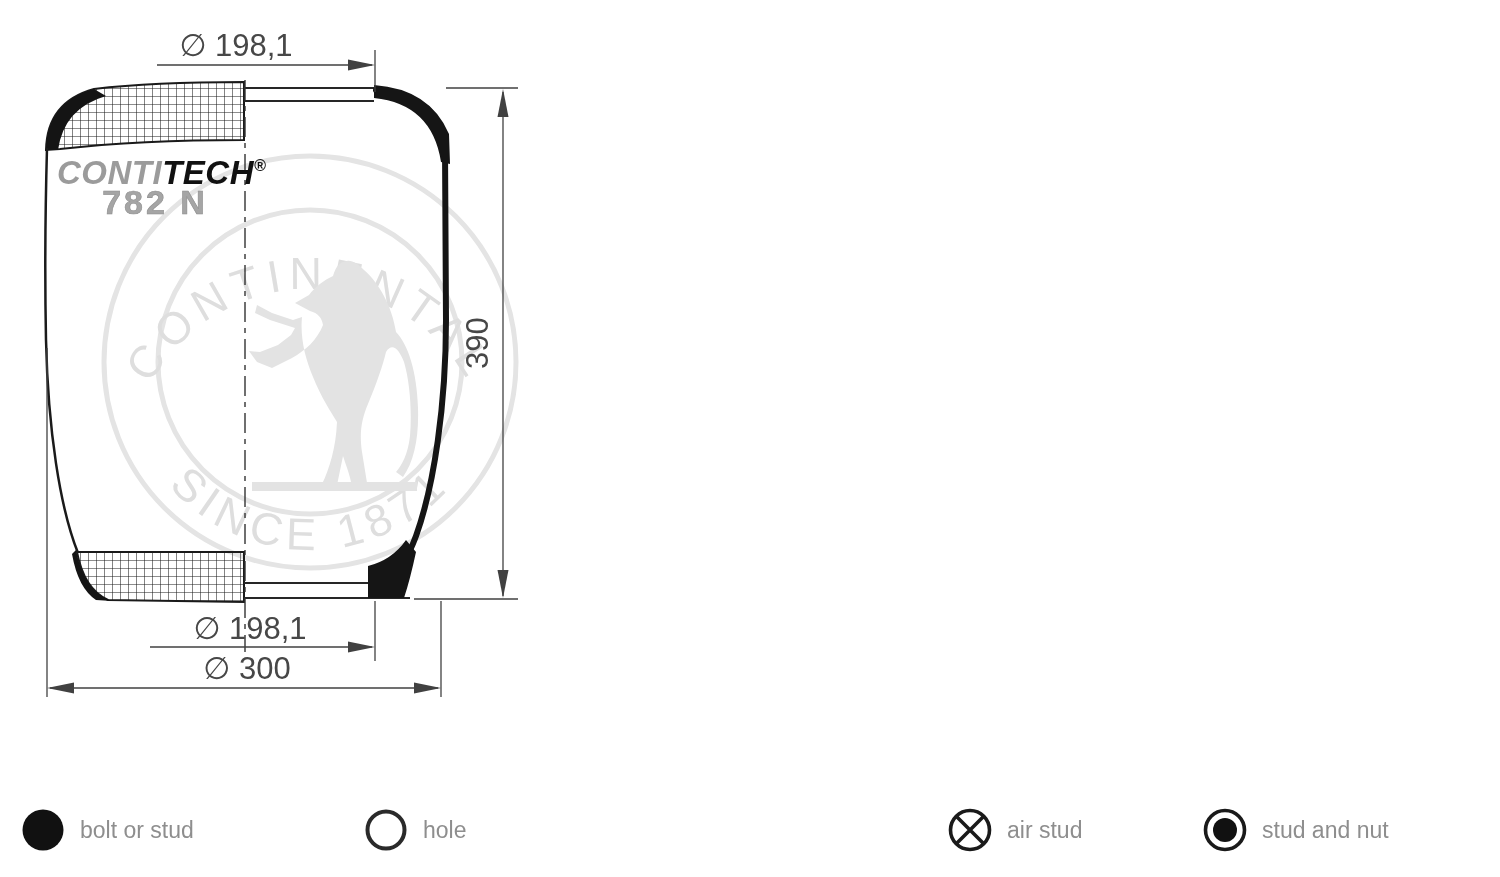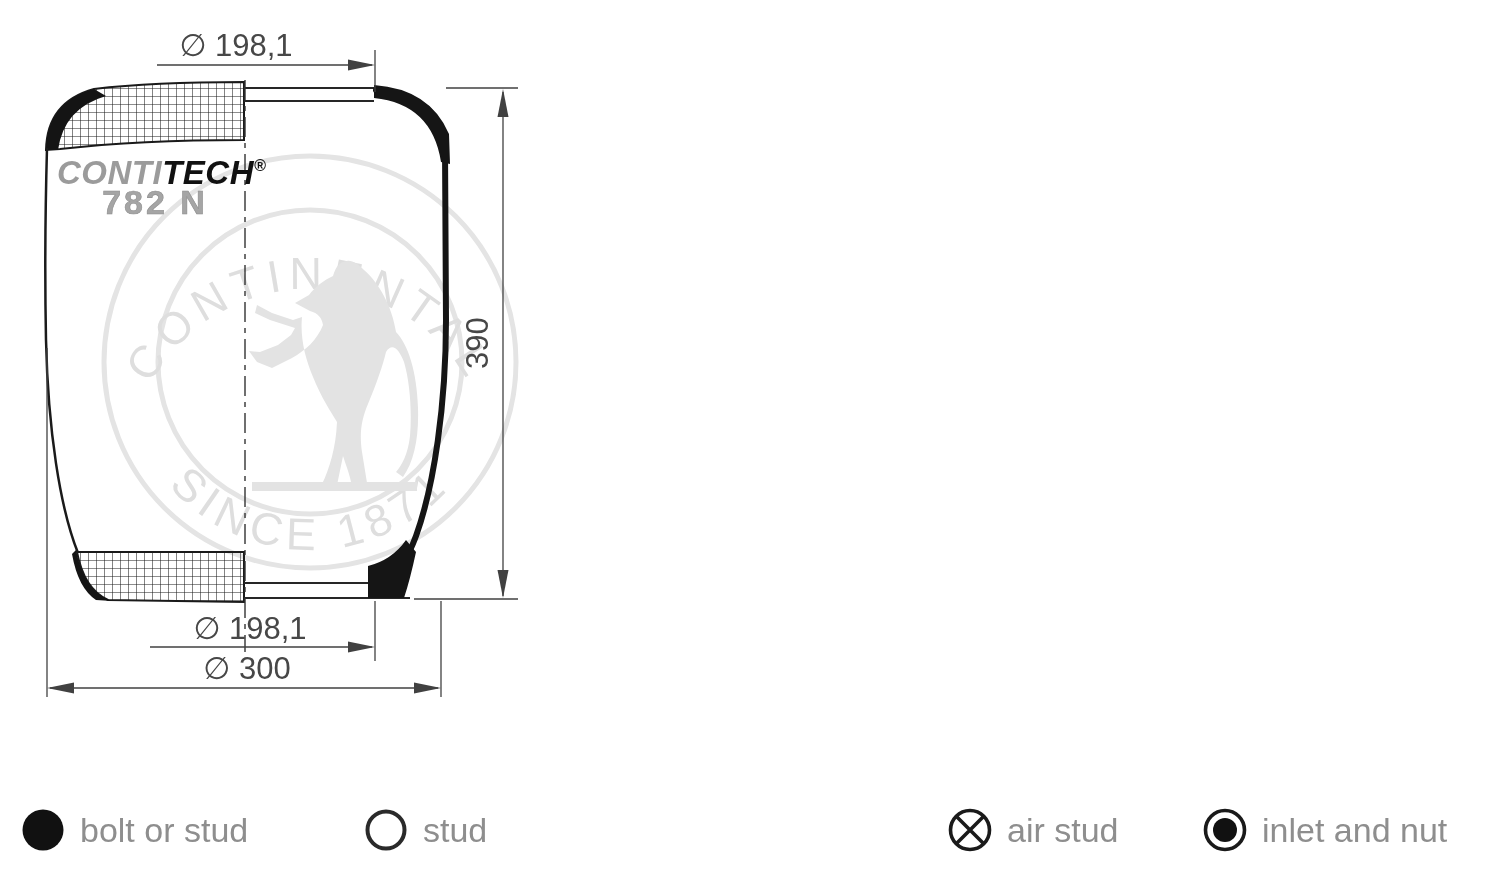--- a/index.html
+++ b/index.html
@@ -36,21 +36,21 @@
   }
   .legend-item {
     position: absolute;
     top: 800px;
     display: flex;
     align-items: center;
     gap: 14px;
     height: 60px;
   }
   .legend-label {
-    font-size: 34px;
+    font-size: 23px;
     color: #8e8e8e;
     white-space: nowrap;
     line-height: 1;
   }
   .legend-sym {
     display: block;
   }
 </style>
 </head>
 <body>
@@ -181,34 +181,34 @@
       <svg class="legend-sym" width="46" height="46" viewBox="0 0 46 46">
         <circle cx="23" cy="23" r="20.5" fill="#111111"></circle>
       </svg>
       <span class="legend-label">bolt or stud</span>
     </div>
 
     <div class="legend-item" style="left:363px">
       <svg class="legend-sym" width="46" height="46" viewBox="0 0 46 46">
         <circle cx="23" cy="23" r="18.5" fill="#ffffff" stroke="#2a2a2a" stroke-width="4"></circle>
       </svg>
-      <span class="legend-label">stud</span>
+      <span class="legend-label">hole</span>
     </div>
 
 
     <div class="legend-item" style="left:947px">
       <svg class="legend-sym" width="46" height="46" viewBox="0 0 46 46">
         <circle cx="23" cy="23" r="19.5" fill="#ffffff" stroke="#1a1a1a" stroke-width="3.6"></circle>
         <path d="M 9.5,9.5 L 36.5,36.5 M 36.5,9.5 L 9.5,36.5" stroke="#1a1a1a" stroke-width="3.6" fill="none"></path>
       </svg>
       <span class="legend-label">air stud</span>
     </div>
 
     <div class="legend-item" style="left:1202px">
       <svg class="legend-sym" width="46" height="46" viewBox="0 0 46 46">
         <circle cx="23" cy="23" r="19.5" fill="#ffffff" stroke="#1a1a1a" stroke-width="3.6"></circle>
         <circle cx="23" cy="23" r="12" fill="#111111"></circle>
       </svg>
-      <span class="legend-label">inlet and nut</span>
+      <span class="legend-label">stud and nut</span>
     </div>
 
   </div>
 </div>
 
 </body></html>

